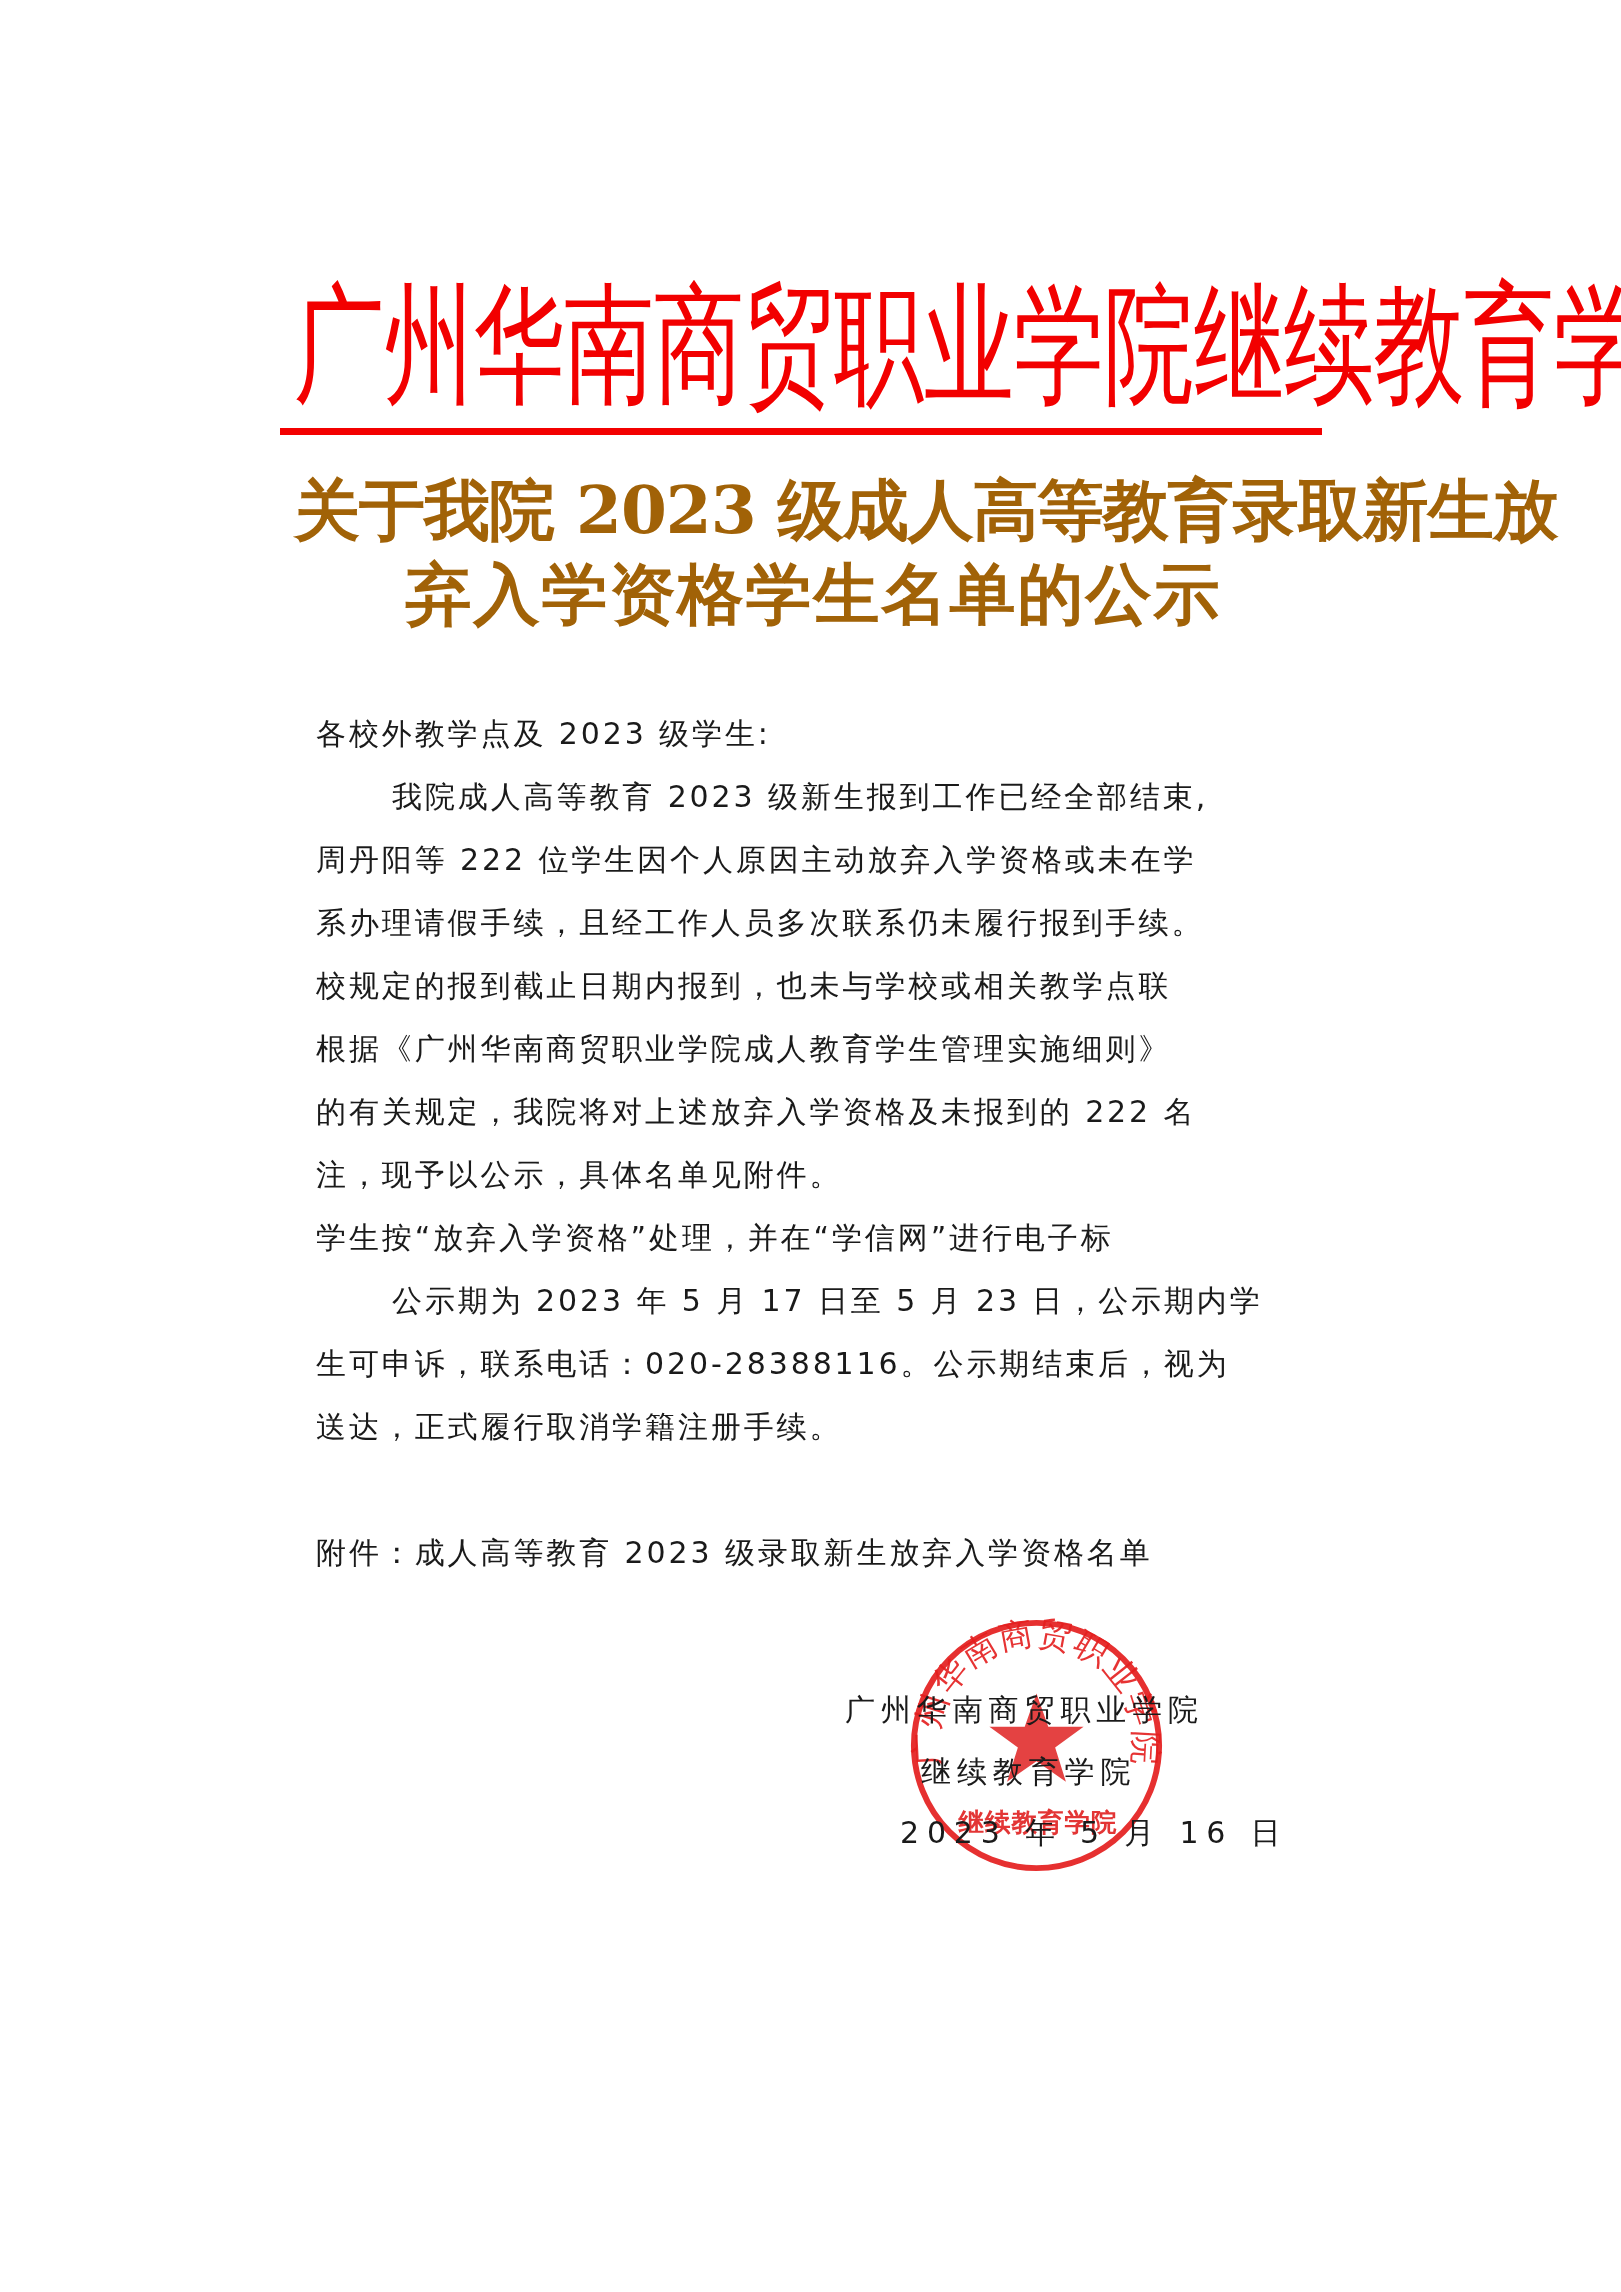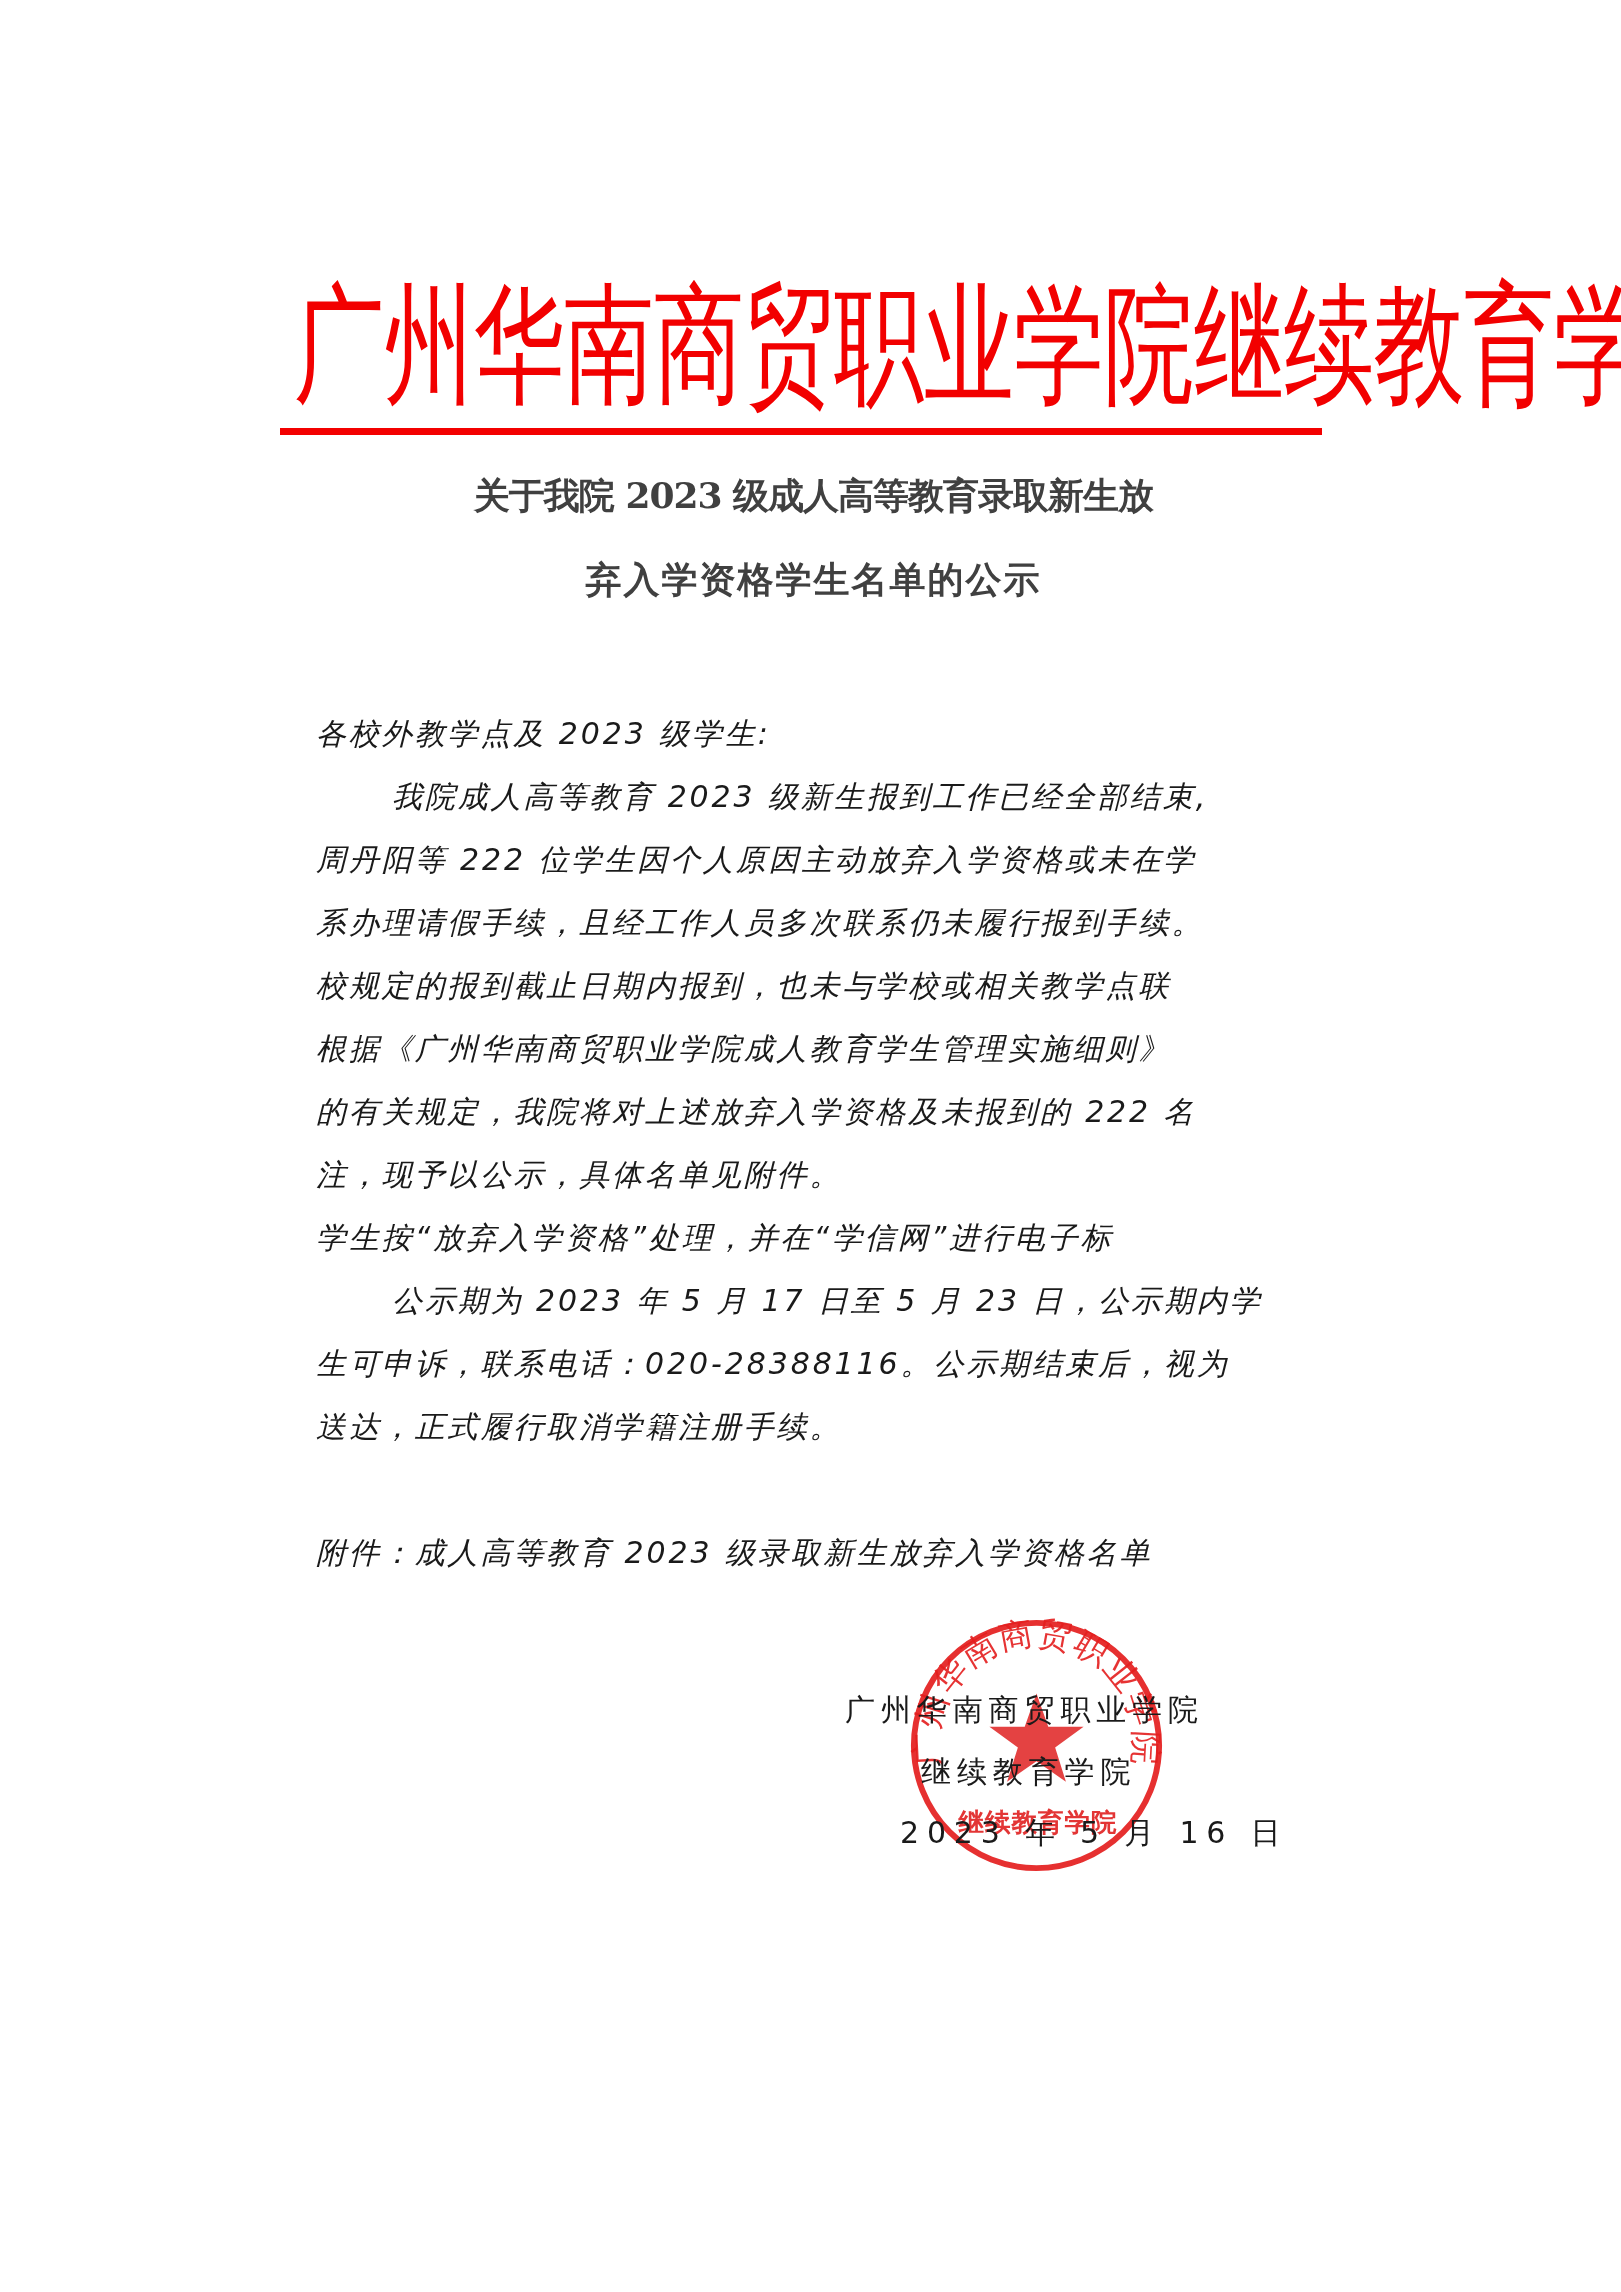--- a/index.html
+++ b/index.html
@@ -53,39 +53,38 @@
       background: #f30000;
     }
     
     .doc-title {
       position: absolute;
       left: 294px;
       width: 1039px;
       text-align: center;
       font-family: "DejaVu Serif", "Liberation Serif", serif;
       font-weight: bold;
-      font-size: 36px;
+      font-size: 66px;
       line-height: 1;
-      color: #404040;
+      color: #a16207;
       white-space: nowrap;
     }
     .doc-title.line1 { top: 477px; letter-spacing: -1px; }
     .doc-title.line2 { top: 561px; letter-spacing: 2px; }
 
     
     .body-block {
       position: absolute;
       left: 316px;
       top: 702px;
       width: 990px;
       font-family: "DejaVu Sans", "Liberation Sans", sans-serif;
       font-size: 30px;
       line-height: 63px;
       color: #1a1a1a;
-      font-style: italic;
     }
     .body-line {
       display: block;
       height: 63px;
       white-space: nowrap;
       letter-spacing: 2.9px;
     }
     .body-line.indent { padding-left: 76px; }
     .gap-line { height: 63px; display: block; }
 

